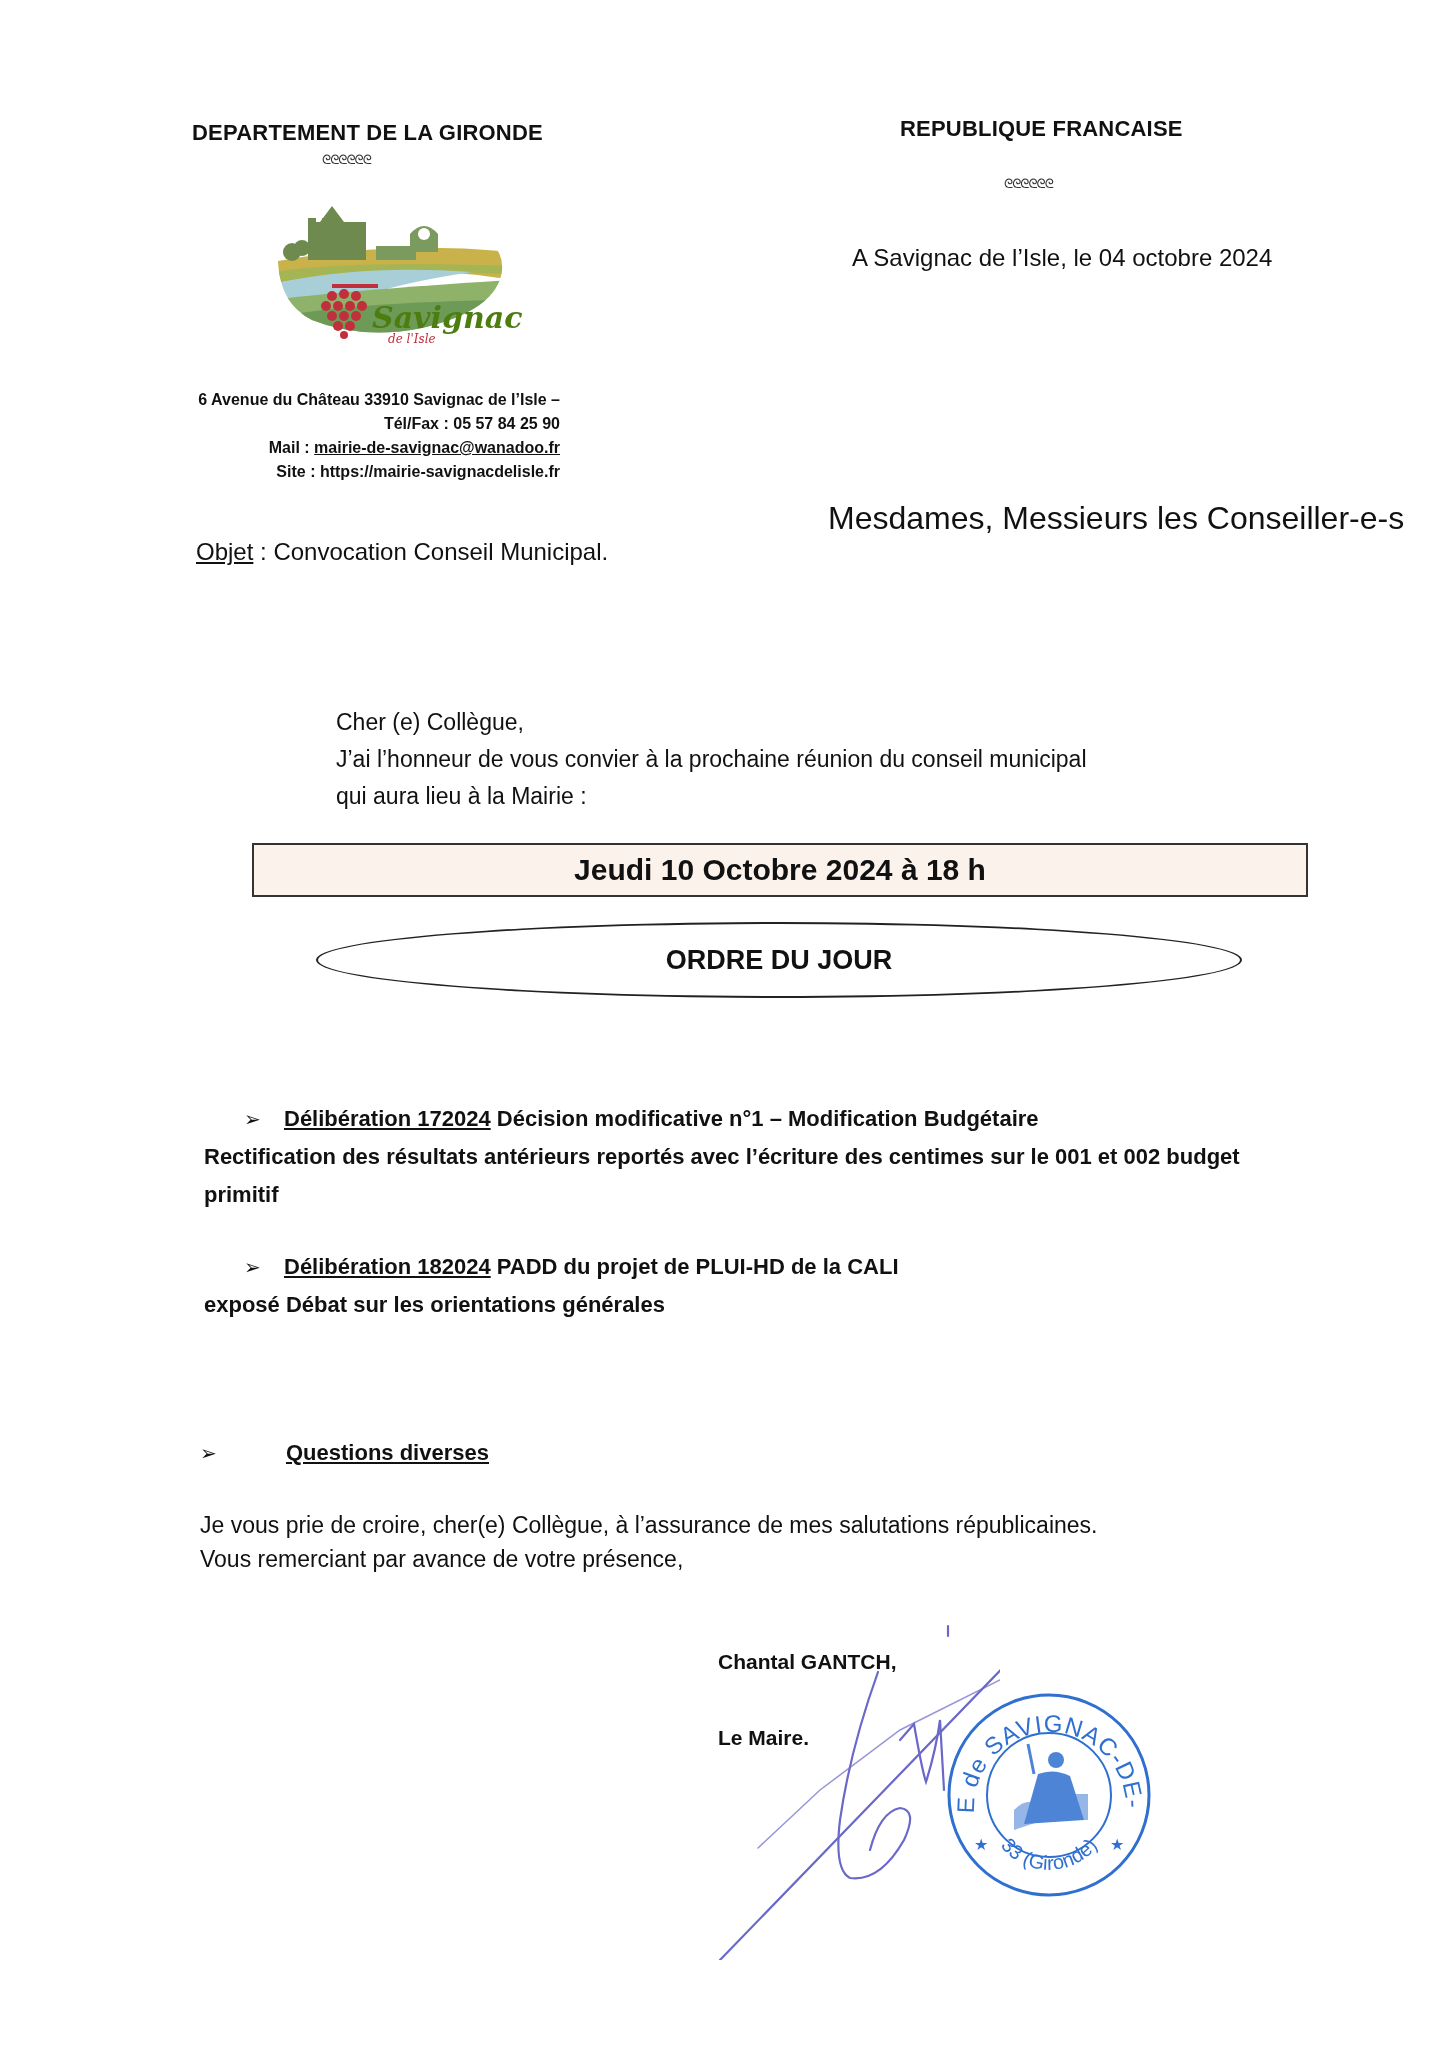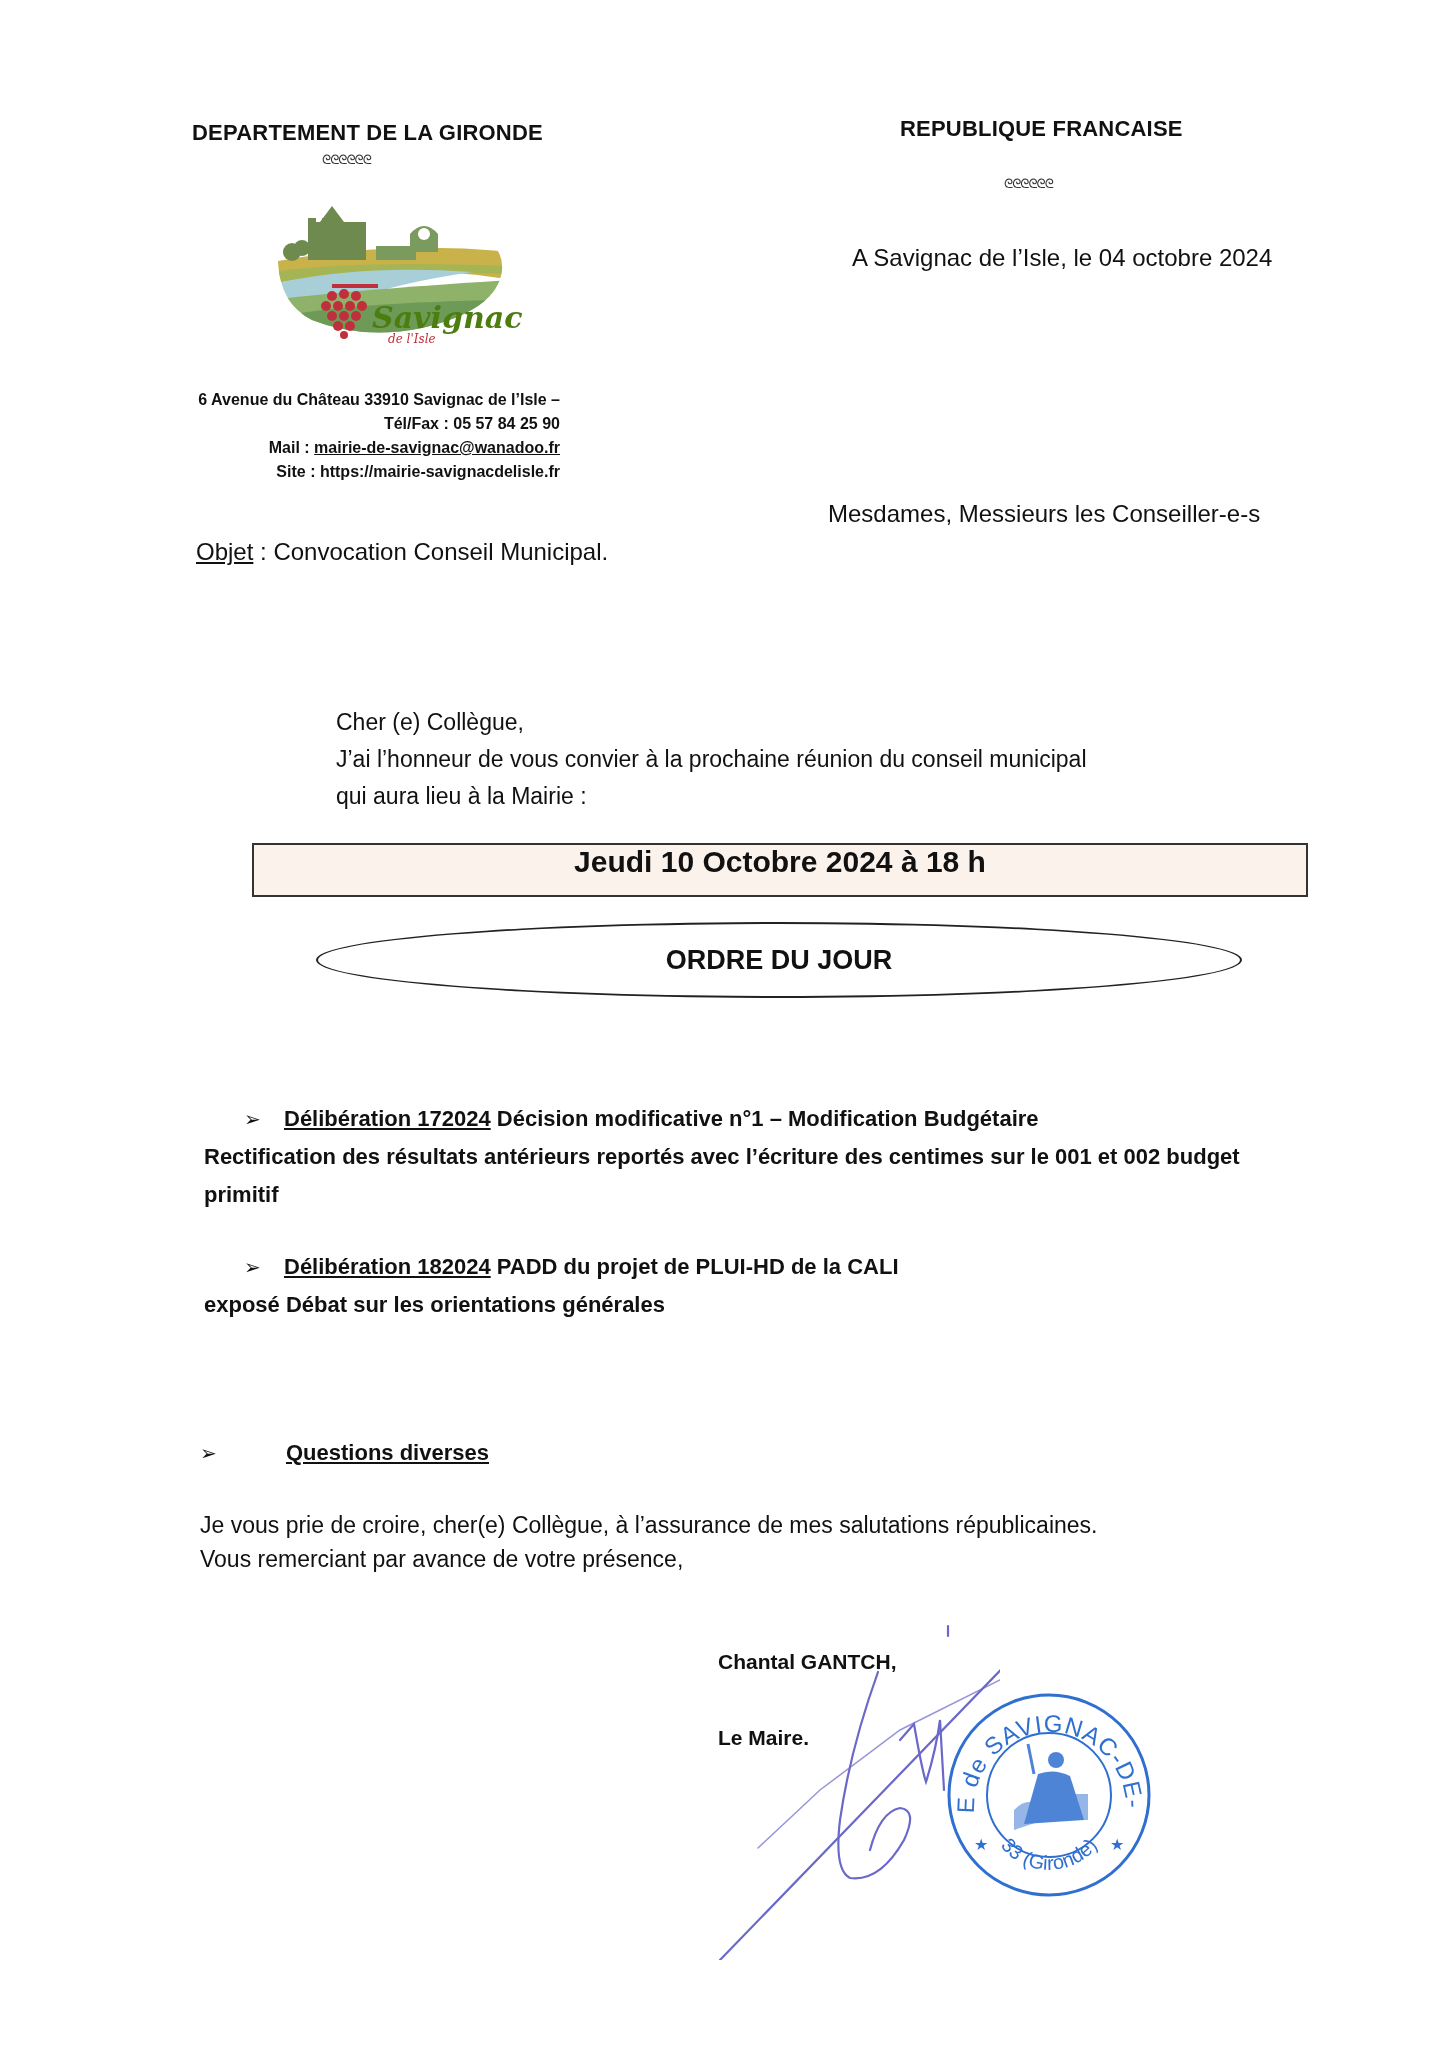--- a/index.html
+++ b/index.html
@@ -9,21 +9,21 @@
   }
   .abs { position: absolute; }
   .hdr { font-size: 22px; font-weight: bold; letter-spacing: 0.2px; }
   .orn { font-size: 13px; color: #333; letter-spacing: -1px; }
   .addr { font-size: 16px; font-weight: bold; text-align: right; line-height: 24px; }
   .addr u { text-decoration: underline; }
   .body-text { font-size: 23px; line-height: 37px; }
   .date-box {
     left: 252px; top: 843px; width: 1056px; height: 54px;
     background: #fbf2ec; border: 2px solid #333; box-sizing: border-box;
-    display: flex; justify-content: center;
+    display: flex; align-items: center; justify-content: center;
     font-size: 30px; font-weight: bold;
   }
   .ellipse {
     left: 316px; top: 922px; width: 926px; height: 76px;
     border: 2px solid #222; border-radius: 50%; box-sizing: border-box;
     display: flex; align-items: center; justify-content: center;
     font-size: 27px; font-weight: bold;
   }
   .item { font-size: 22px; font-weight: bold; line-height: 38px; }
   .arrow { display: inline-block; width: 40px; font-size: 20px; }
@@ -85,21 +85,21 @@
   <div class="abs" style="left:116px; top:132px; font-family:'DejaVu Serif', serif; font-style:italic; font-size:12px; color:#c0303c;">de l'Isle</div>
 </div>
 
 <div class="abs addr" style="left:190px; top:388px; width:370px;">
   <div>6 Avenue du Château 33910 Savignac de l’Isle –</div>
   <div>Tél/Fax : 05 57 84 25 90</div>
   <div><span>Mail : </span><u>mairie-de-savignac@wanadoo.fr</u></div>
   <div><span>Site : </span><span>https://mairie-savignacdelisle.fr</span></div>
 </div>
 
-<div class="abs" style="left:828px; top:500px; font-size:24px;">Mesdames, Messieurs les Conseiller-e-s</div>
+<div class="abs" style="left:828px; top:500px; font-size:32px;">Mesdames, Messieurs les Conseiller-e-s</div>
 
 <div class="abs" style="left:196px; top:538px; font-size:24px;">
   <span class="ul">Objet</span><span> : Convocation Conseil Municipal.</span>
 </div>
 
 <div class="abs body-text" style="left:336px; top:704px;">
   <div>Cher (e) Collègue,</div>
   <div>J’ai l’honneur de vous convier à la prochaine réunion du conseil municipal</div>
   <div>qui aura lieu à la Mairie :</div>
 </div>

